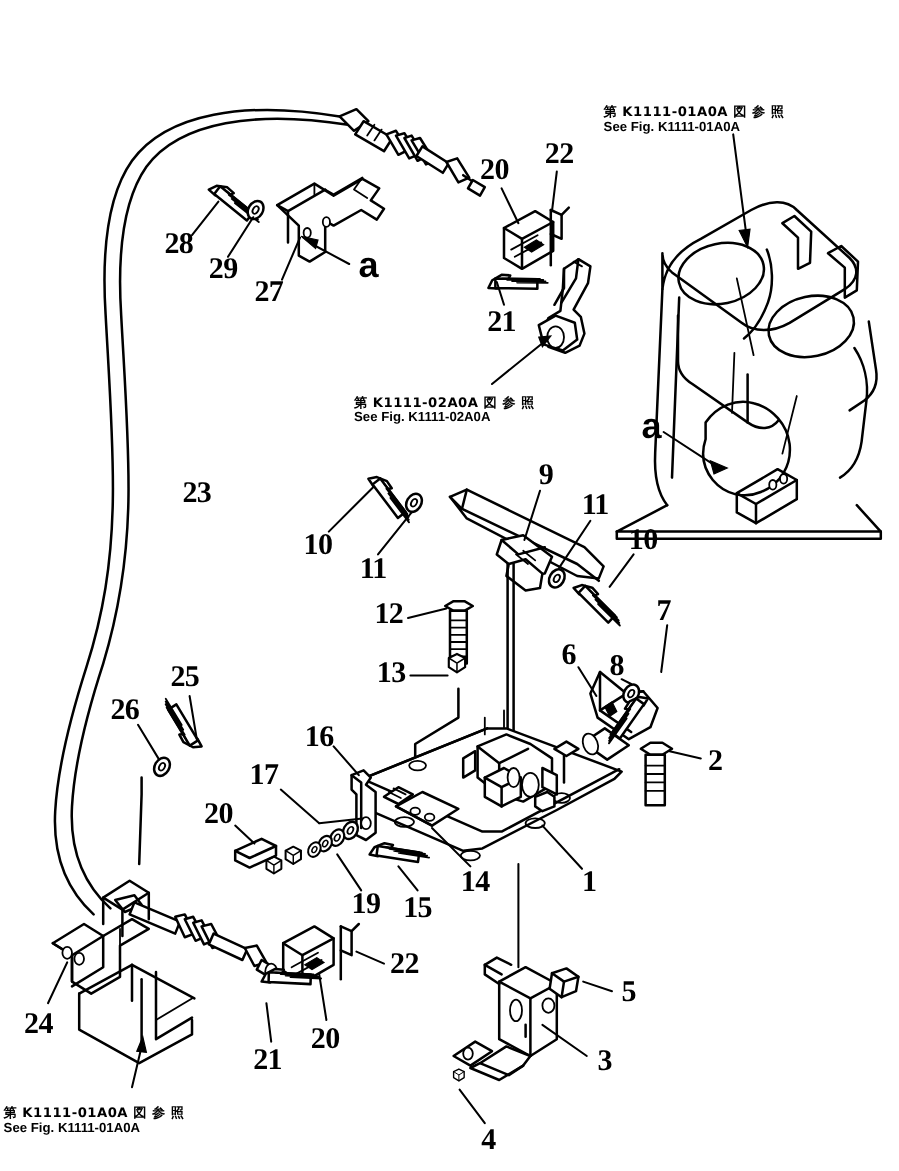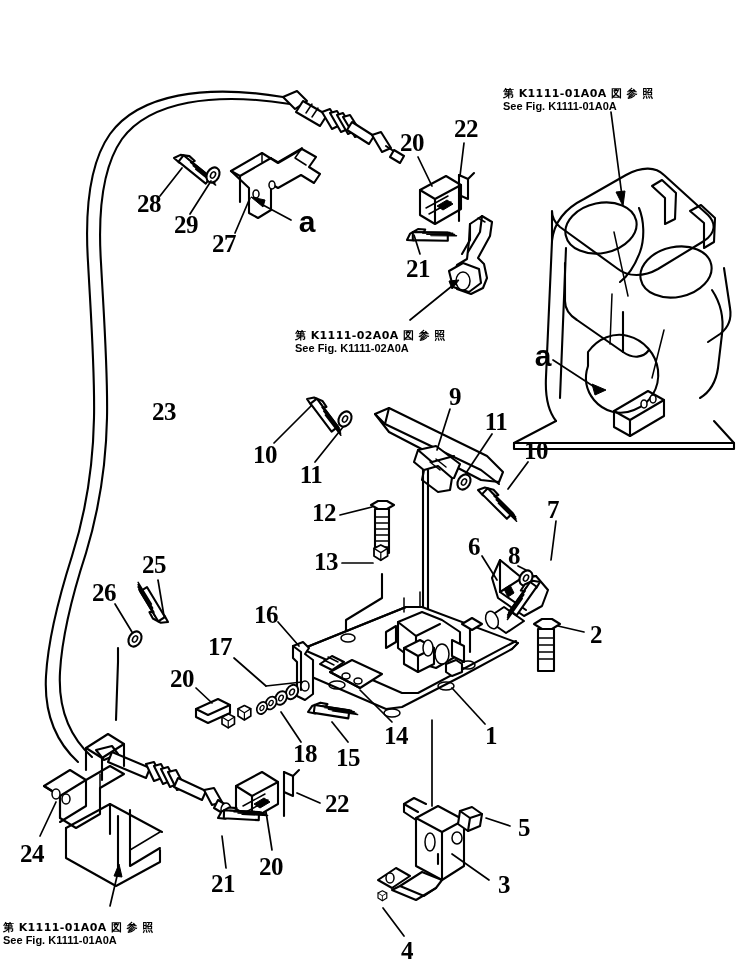--- a/index.html
+++ b/index.html
@@ -484,21 +484,21 @@
   <div class="callout" style="left:265px; top:454px;">10</div>
   <div class="callout" style="left:311px; top:474px;">11</div>
   <div class="callout" style="left:496px; top:421px;">11</div>
   <div class="callout" style="left:536px; top:450px;">10</div>
   <div class="callout" style="left:324px; top:512px;">12</div>
   <div class="callout" style="left:326px; top:561px;">13</div>
   <div class="callout" style="left:396px; top:735px;">14</div>
   <div class="callout" style="left:348px; top:757px;">15</div>
   <div class="callout" style="left:266px; top:614px;">16</div>
   <div class="callout" style="left:220px; top:646px;">17</div>
-  <div class="callout" style="left:305px; top:753px;">18</div>
+  <div class="callout" style="left:305px; top:753px;">19</div>
   <div class="callout" style="left:182px; top:678px;">20</div>
   <div class="callout" style="left:412px; top:142px;">20</div>
   <div class="callout" style="left:418px; top:268px;">21</div>
   <div class="callout" style="left:466px; top:128px;">22</div>
   <div class="callout" style="left:164px; top:411px;">23</div>
   <div class="callout" style="left:32px; top:853px;">24</div>
   <div class="callout" style="left:154px; top:564px;">25</div>
   <div class="callout" style="left:104px; top:592px;">26</div>
   <div class="callout" style="left:224px; top:243px;">27</div>
   <div class="callout" style="left:149px; top:203px;font-family:Liberation Serif, serif;">28</div>

